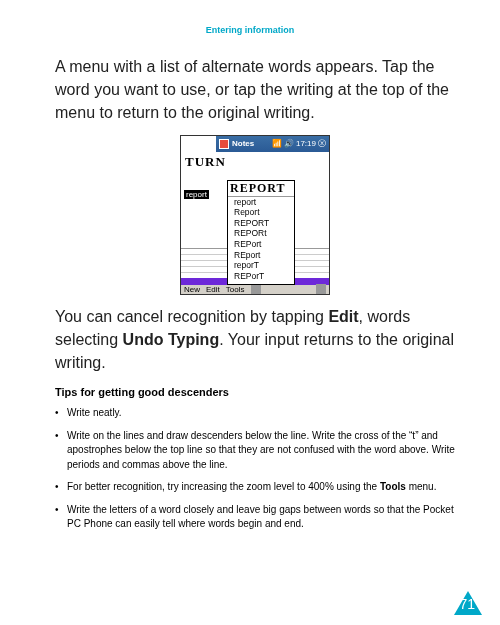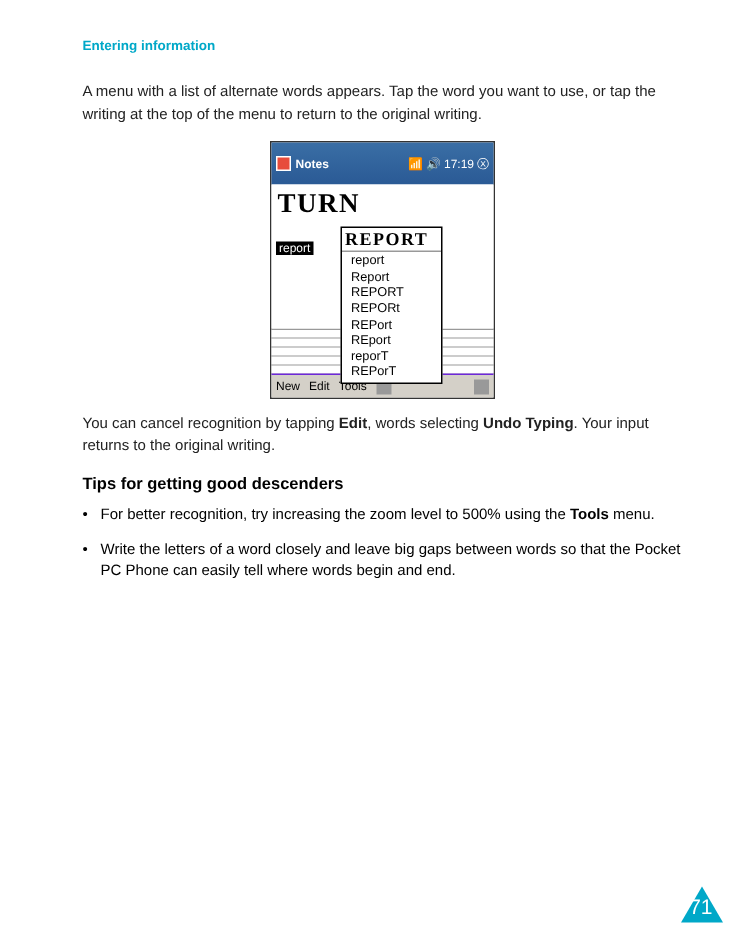--- a/index.html
+++ b/index.html
@@ -7,71 +7,72 @@
       width: 500px;
       height: 625px;
       background: #fff;
       font-family: Verdana, Geneva, sans-serif;
       font-size: 10px;
       color: #000;
       position: relative;
       padding: 25px 45px 30px 55px;
     }
     .header-link {
-      text-align: left;
+      text-align: center;
       font-size: 9px;
       font-weight: bold;
       color: #00a8c8;
       margin-bottom: 20px;
       margin-right: 10px;
     }
     .body-para {
-      font-size: 10px;
+      font-size: 16px;
       line-height: 1.45;
       margin-bottom: 10px;
       color: #222;
     }
     .screenshot-wrap {
       display: flex;
       justify-content: center;
       margin: 8px 0 10px 0;
     }
     .pda {
       width: 150px;
       border: 1px solid #333;
       background: #fff;
       font-family: Tahoma, sans-serif;
     }
     .pda-titlebar {
-      height: 28px;
+      height: 16px;
       background: linear-gradient(#3a6ea5,#2a5a95);
       display: flex;
       align-items: center;
       padding: 0 3px;
       color: #fff;
       font-size: 8px;
       gap: 3px;
+      margin-left: 35px;
     }
     .pda-titlebar .flag {
       width: 10px; height: 10px; background: #e74c3c; border: 1px solid #fff;
     }
     .pda-titlebar .title { flex: 1; font-weight: bold; }
     .pda-titlebar .icons { display: flex; gap: 2px; align-items: center; font-size: 8px;}
     .pda-writearea {
       height: 96px;
       background: #fff;
       position: relative;
       padding: 2px;
     }
     .hand-turn, .hand-in {
       font-family: "Comic Sans MS", cursive;
       font-weight: bold;
       letter-spacing: 1px;
     }
-    .hand-turn { font-size: 18px; margin-left: 2px;}
+    .hand-turn { font-size: 13px; margin-left: 2px;}
     .hand-in { font-size: 13px; margin-left: 2px; margin-top: -2px;}
     .sel-word {
       position: absolute;
       left: 3px;
       top: 38px;
       background: #000;
       color: #fff;
       font-size: 8px;
       padding: 0 2px;
     }
@@ -96,21 +97,21 @@
     }
     .popup-item { padding: 0 6px; }
     .pda-inputbar {
       height: 30px;
       background: repeating-linear-gradient(#fff,#fff 5px,#ccc 5px,#ccc 6px);
       border-top: 1px solid #999;
     }
     .pda-menubar {
       height: 16px;
       background: #d4d0c8;
-      border-top: 1px solid #6d28d9;
+      border-top: 7px solid #6d28d9;
       display: flex;
       align-items: center;
       gap: 6px;
       padding: 0 3px;
       font-size: 8px;
       color: #000;
     }
     .pda-menubar .spacer { flex: 1; }
     .mini-icon { width: 10px; height: 10px; background: #999; }
     .section-h {
@@ -200,20 +201,22 @@
   </div>
 </div>
 
 <p class="body-para">
   <span>You can cancel recognition by tapping </span><b>Edit</b><span>, words selecting </span><b>Undo Typing</b><span>. Your input returns to the original writing.</span>
 </p>
 
 <div class="section-h">Tips for getting good descenders</div>
 
 <ul class="tips">
+  <li>Write neatly.</li>
+  <li>Write on the lines and draw descenders below the line. Write the cross of the “t” and apostrophes below the top line so that they are not confused with the word above. Write periods and commas above the line.</li>
   <li>
-    <span>For better recognition, try increasing the zoom level to 500% using the </span><b>Tools</b><span> menu.</span>
+    <span>For better recognition, try increasing the zoom level to 400% using the </span><b>Tools</b><span> menu.</span>
   </li>
   <li>Write the letters of a word closely and leave big gaps between words so that the Pocket PC Phone can easily tell where words begin and end.</li>
 </ul>
 
 <div class="page-corner"></div>
 <div class="page-num">71</div>
 
 </body></html>

